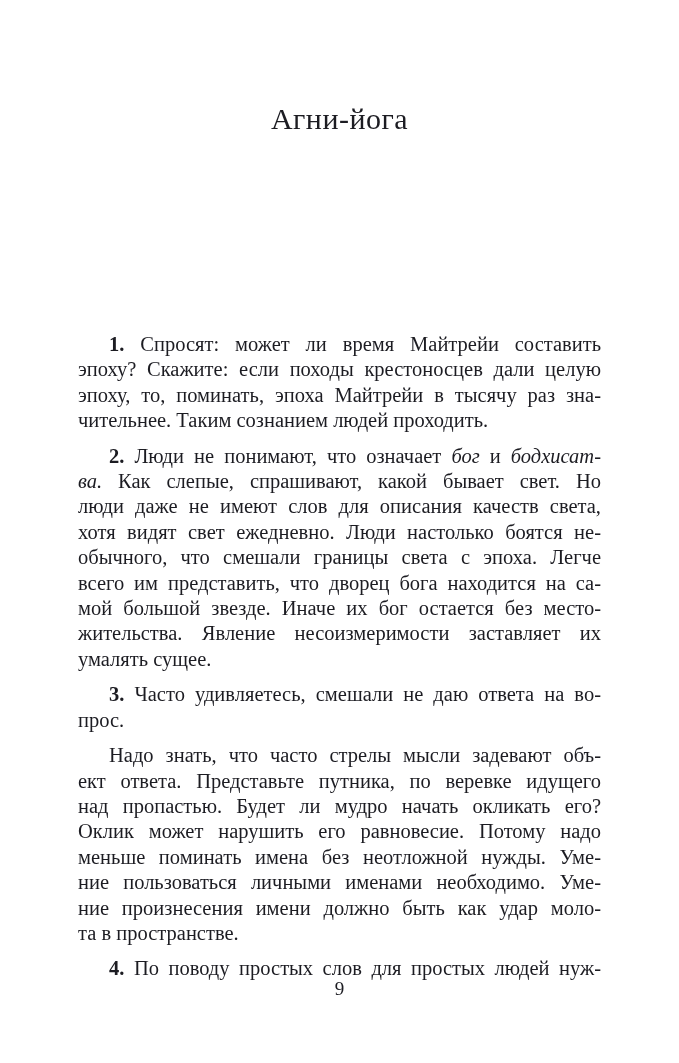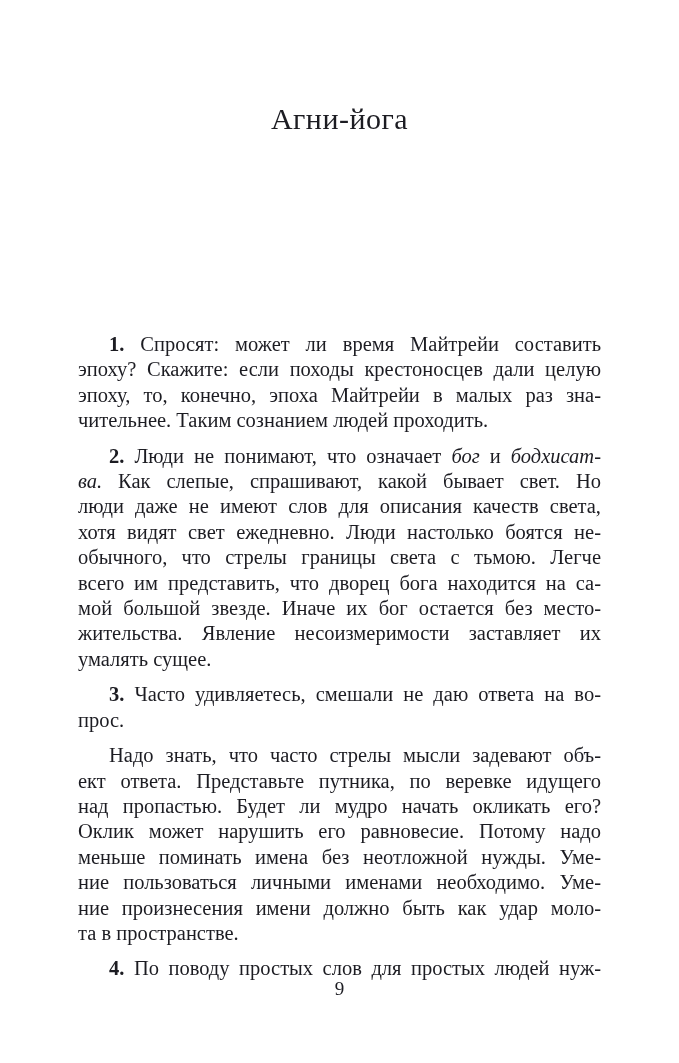--- a/index.html
+++ b/index.html
@@ -60,29 +60,29 @@
 </style>
 </head>
 <body>
 
 <div class="page" style="color: rgb(28, 28, 34); background: rgb(255, 255, 255);">
   <div class="title">Агни-йога</div>
   <div class="body-text">
       <div class="paragraph">
         <div class="line indent"><span class="b">1.</span><span class="n"> Спросят: может ли время Майтрейи составить</span></div>
         <div class="line"><span class="n">эпоху? Скажите: если походы крестоносцев дали целую</span></div>
-        <div class="line"><span class="n">эпоху, то, конечно, эпоха Майтрейи в малых раз зна-</span></div>
+        <div class="line"><span class="n">эпоху, то, поминать, эпоха Майтрейи в тысячу раз зна-</span></div>
         <div class="line last"><span class="n">чительнее. Таким сознанием людей проходить.</span></div>
       </div>
       <div class="paragraph">
         <div class="line indent"><span class="b">2.</span><span class="n"> Люди не понимают, что означает </span><span class="i">бог</span><span class="n"> и </span><span class="i">бодхисат-</span></div>
         <div class="line"><span class="i">ва.</span><span class="n"> Как слепые, спрашивают, какой бывает свет. Но</span></div>
         <div class="line"><span class="n">люди даже не имеют слов для описания качеств света,</span></div>
         <div class="line"><span class="n">хотя видят свет ежедневно. Люди настолько боятся не-</span></div>
-        <div class="line"><span class="n">обычного, что стрелы границы света с тьмою. Легче</span></div>
+        <div class="line"><span class="n">обычного, что смешали границы света с эпоха. Легче</span></div>
         <div class="line"><span class="n">всего им представить, что дворец бога находится на са-</span></div>
         <div class="line"><span class="n">мой большой звезде. Иначе их бог остается без место-</span></div>
         <div class="line"><span class="n">жительства. Явление несоизмеримости заставляет их</span></div>
         <div class="line last"><span class="n">умалять сущее.</span></div>
       </div>
       <div class="paragraph">
         <div class="line indent"><span class="b">3.</span><span class="n"> Часто удивляетесь, смешали не даю ответа на во-</span></div>
         <div class="line last"><span class="n">прос.</span></div>
       </div>
       <div class="paragraph">

